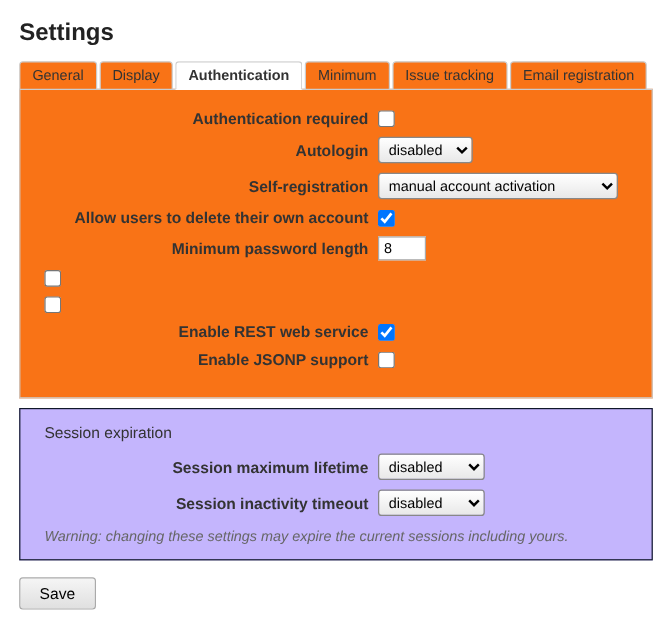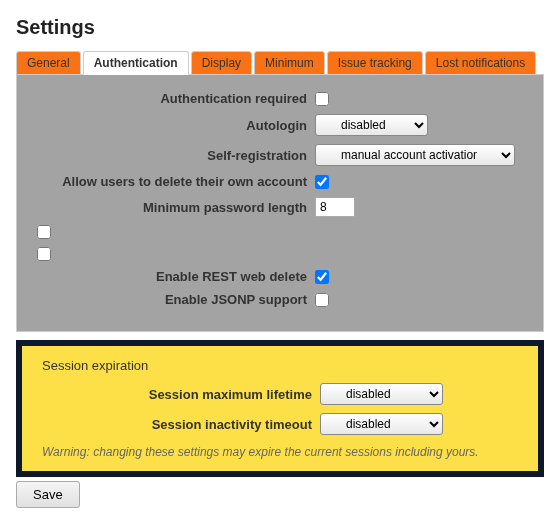--- a/index.html
+++ b/index.html
@@ -36,21 +36,21 @@
       border-bottom: 1px solid #ccc;
     }
     .tab.active {
       background: #fff;
       border-bottom: 1px solid #fff;
       font-weight: bold;
       z-index: 1;
     }
     .tab-content {
       border: 1px solid #ccc;
-      background: #a3a3a3;
+      background: #f97316;
       padding: 16px 20px;
       margin-top: -1px;
     }
     .form-section {
       margin-bottom: 0;
     }
     .form-row {
       display: flex;
       align-items: center;
       margin-bottom: 8px;
@@ -70,69 +70,69 @@
     }
     input[type="text"], input[type="number"] {
       border: 1px solid #aaa;
       padding: 2px 4px;
       font-size: 12px;
       width: 50px;
       background: #fff;
     }
     select {
       border: 1px solid #888;
-      padding: 2px 21px;
+      padding: 2px 4px;
       font-size: 12px;
       background: linear-gradient(to bottom, #fff 0%, #e8e8e8 100%);
       cursor: pointer;
       border-radius: 3px;
     }
     .session-section {
-      border: 6px solid #0f172a;
-      background: #fde047;
+      border: 1px solid #0f172a;
+      background: #c4b5fd;
       padding: 12px 20px;
       margin-top: 8px;
     }
     .session-section-title {
       font-size: 13px;
       font-weight: normal;
       color: #333;
       margin-bottom: 10px;
     }
     .warning-text {
       color: #666;
       font-size: 12px;
       margin-top: 10px;
       font-style: italic;
     }
     .save-btn {
-      margin-top: 4px;
+      margin-top: 14px;
       padding: 5px 16px;
       background: linear-gradient(to bottom, #f5f5f5, #e0e0e0);
       border: 1px solid #aaa;
       border-radius: 3px;
       cursor: pointer;
       font-size: 13px;
       text-align: center;
     }
   </style>
 </head>
 <body>
 
 
 
 <h1>Settings</h1>
 
 <div class="tabs">
   <div class="tab">General</div>
+  <div class="tab">Display</div>
   <div class="tab active">Authentication</div>
-  <div class="tab">Display</div>
   <div class="tab">Minimum</div>
   <div class="tab">Issue tracking</div>
-  <div class="tab">Lost notifications</div>
+  <div class="tab">Email registration</div>
 </div>
 
 <div class="tab-content">
   <div class="form-section">
 
     <div class="form-row">
       <label>Authentication required</label>
       <input type="checkbox" style="">
     </div>
 
@@ -169,21 +169,21 @@
 
     <div class="form-row">
       <input type="checkbox" style="">
     </div>
 
     <div class="form-row">
       <input type="checkbox" style="">
     </div>
 
     <div class="form-row">
-      <label>Enable REST web delete</label>
+      <label>Enable REST web service</label>
       <input type="checkbox" checked="" style="">
     </div>
 
     <div class="form-row">
       <label>Enable JSONP support</label>
       <input type="checkbox" style="">
     </div>
 
   </div>
 </div>

